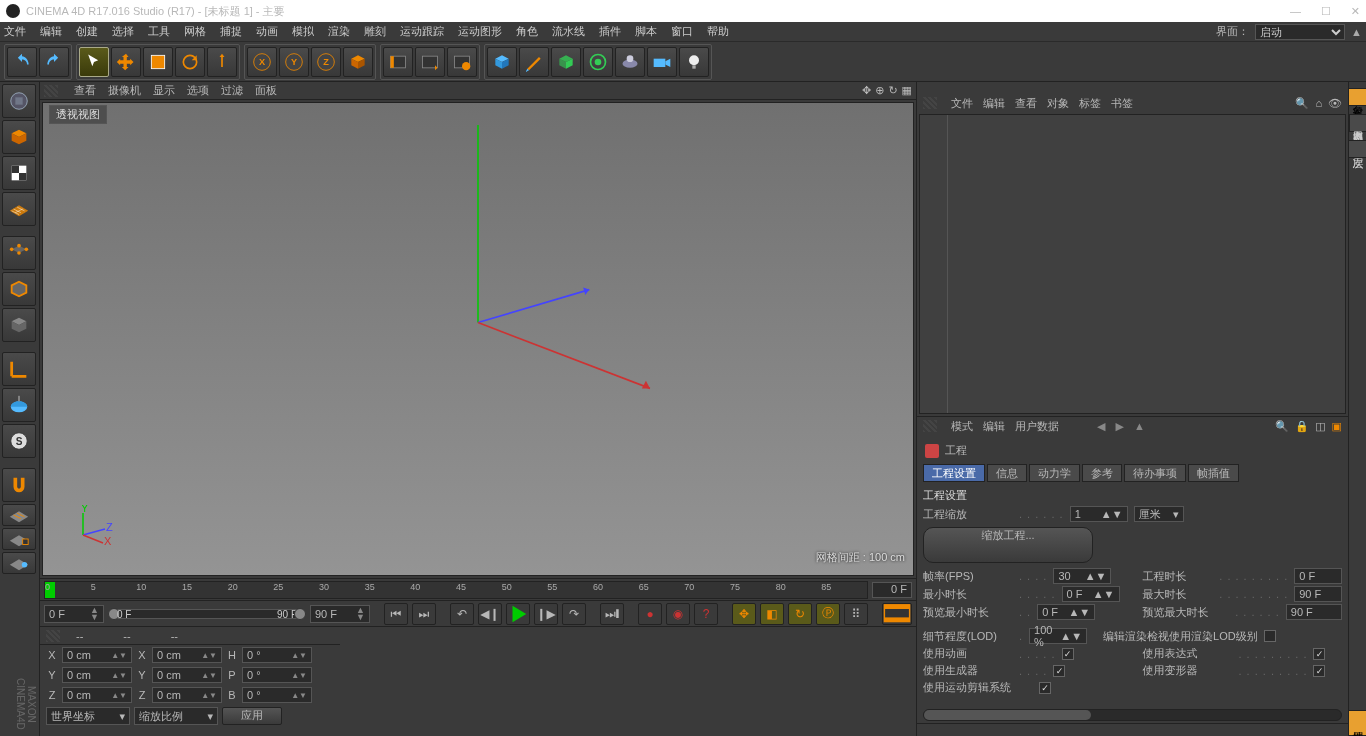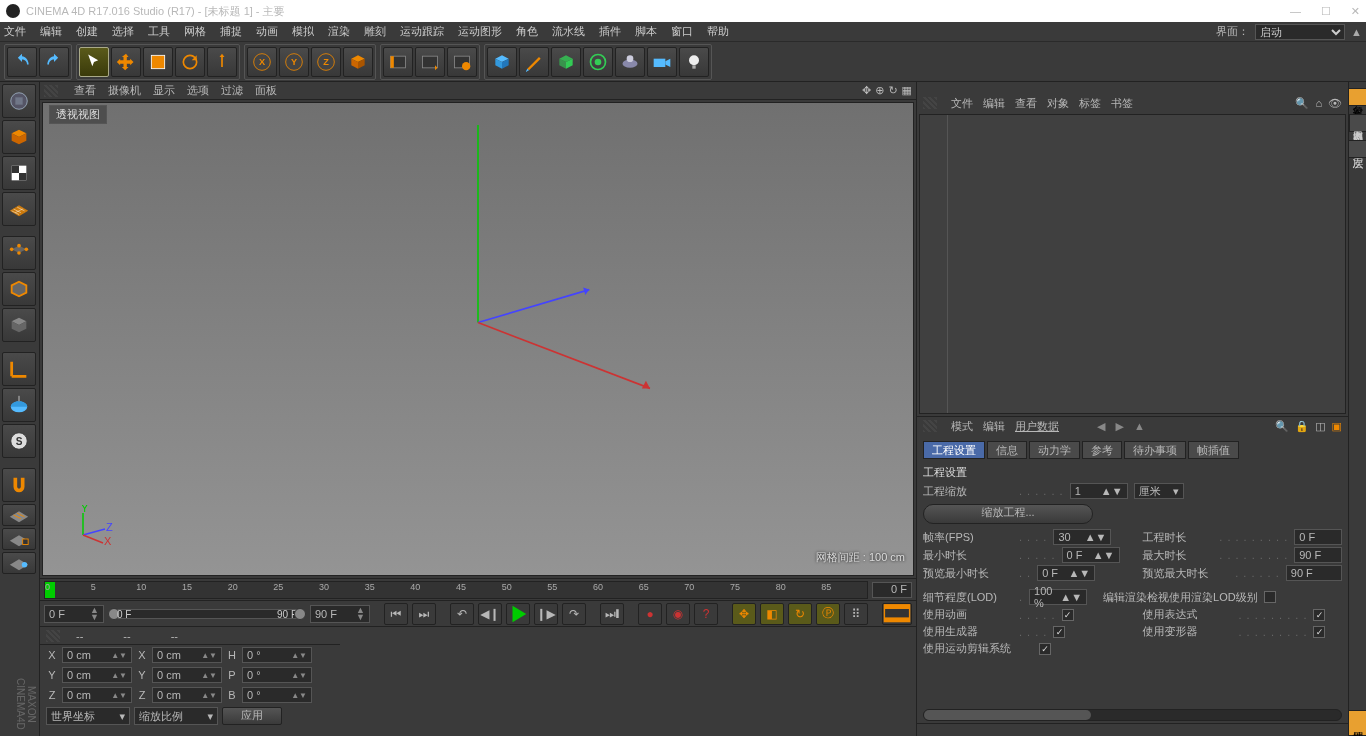--- a/index.html
+++ b/index.html
@@ -69,21 +69,21 @@
 .attr-title .gear { width: 14px; height: 14px; background: #c44; border-radius: 2px; }
 .tabrow { display: flex; gap: 2px; margin: 2px 0; }
 .tab { padding: 2px 8px; background: #4a4a4a; border: 1px solid #222; cursor: pointer; height: 18px; display: flex; align-items: center; }
 .tab.active { background: #4a6aa8; color: #fff; }
 .section-title { padding: 4px 0 2px 0; color: #ddd; }
 .proprow { display: flex; align-items: center; padding: 1px 0; gap: 6px; }
 .proprow .plabel { width: 90px; white-space: nowrap; }
 .proprow .dots { flex: 0 0 auto; color: #666; letter-spacing: 1px; }
 .proprow .pfield { width: 58px; height: 16px; background: #2a2a2a; border: 1px solid #555; padding: 0 4px; display: flex; justify-content: space-between; align-items: center; }
 .proprow .pdrop { width: 50px; height: 16px; background: #2a2a2a; border: 1px solid #555; padding: 0 4px; display: flex; justify-content: space-between; align-items: center; }
-.bigbtn { width: 170px; height: 20px; background: linear-gradient(#555,#3a3a3a); border: 1px solid #222; border-radius: 10px; text-align: center; margin: 4px 0; cursor: pointer; }
+.bigbtn { width: 170px; height: 36px; background: linear-gradient(#555,#3a3a3a); border: 1px solid #222; border-radius: 10px; text-align: center; margin: 4px 0; cursor: pointer; }
 .chk { width: 12px; height: 12px; background: #2a2a2a; border: 1px solid #666; display: inline-flex; align-items: center; justify-content: center; font-size: 9px; color: #ddd; }
 .striped { background: repeating-linear-gradient(45deg,#444,#444 2px,#3a3a3a 2px,#3a3a3a 4px); width: 14px; height: 12px; display: inline-block; margin-right: 4px; }
 .spacer { flex: 1; }
 .slider-track { flex:1; height:10px; background:#2a2a2a; border:1px solid #555; border-radius:5px; position:relative; }
 .slider-thumb { position:absolute; left:0; top:-2px; width:12px; height:12px; background:#888; border:1px solid #333; border-radius:6px; }
 .hscroll { height:12px; background:#2a2a2a; border:1px solid #222; margin:2px 6px; position:relative; border-radius:6px; }
 .hscroll .thumb { position:absolute; left:0; top:0; height:100%; width:40%; background:#555; border-radius:6px; }
 </style>
 </head>
 <body>
@@ -565,33 +565,37 @@
         <div class="body">
             <div class="tree"></div>
             <div style="flex:1"></div>
           </div>
       </div>
 
       <div class="panel attrpanel">
         <div class="panel-header">
           <div class="ph-menus">
               <span class="striped"></span>
-              <span id="attrmenus"><span style="margin-right: 10px;">模式</span><span style="margin-right: 10px;">编辑</span><span style="margin-right: 10px; text-decoration: underline;">用户数据</span></span>
+              <span id="attrmenus"><span style="margin-right: 10px;">模式</span><span style="margin-right: 10px;">编辑</span><span style="margin-right: 10px;">用户数据</span></span>
               <span style="margin-left:18px;color:#888">◀</span>
               <span style="color:#888">▶</span>
               <span style="color:#888">▲</span>
             </div>
           <div class="ph-icons">
             <span>🔍</span>
             <span>🔒</span>
             <span>◫</span>
             <span style="color:#e80">▣</span>
           </div>
         </div>
         <div class="body">
+          <div class="attr-title">
+              <span class="gear"></span>
+              <span>工程</span>
+            </div>
           <div class="tabrow" id="attrtabs">
               <div class="tab active">工程设置</div>
               <div class="tab">信息</div>
               <div class="tab">动力学</div>
               <div class="tab">参考</div>
               <div class="tab">待办事项</div>
               <div class="tab">帧插值</div>
             </div>
           <div class="section-title">工程设置</div>
 

